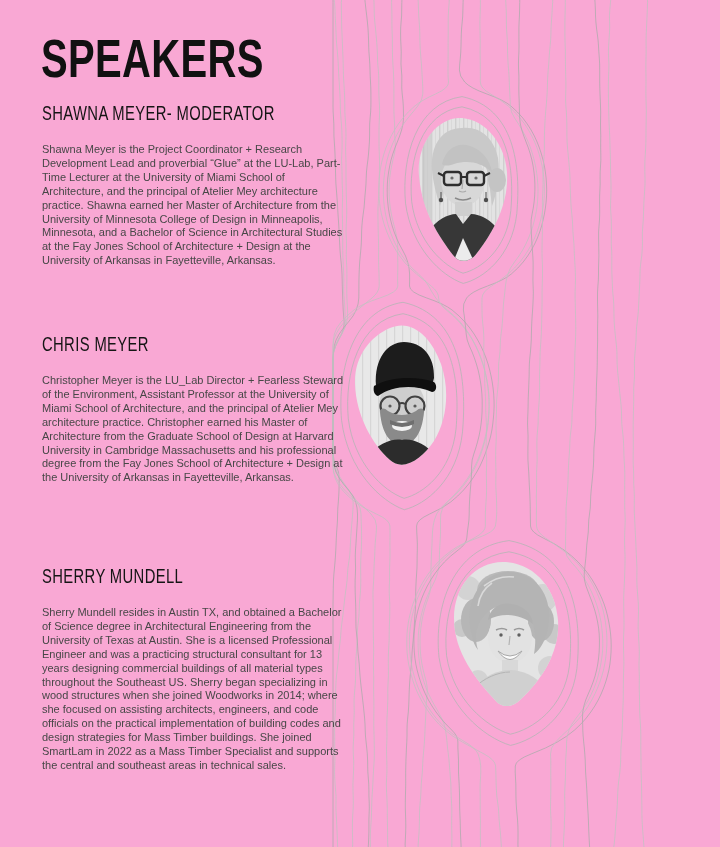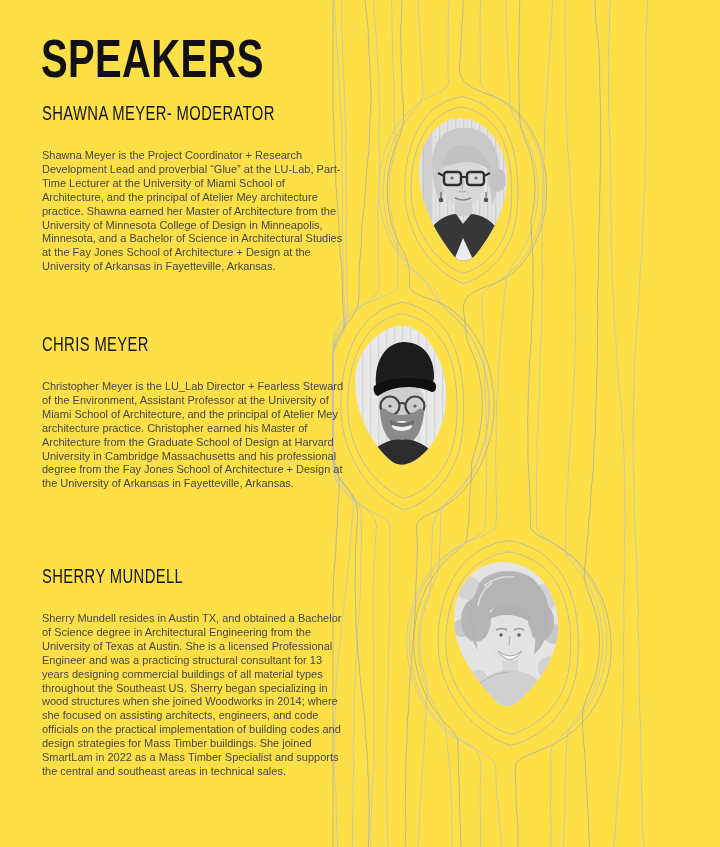--- a/index.html
+++ b/index.html
@@ -1,21 +1,21 @@
 <!DOCTYPE html>
 <html><head>
 <meta charset="utf-8">
 <title>Speakers</title>
 <style>
   html, body { margin: 0; padding: 0; background: #ffffff; }
   .page {
     position: relative;
     width: 720px;
     height: 847px;
-    background: #fde047;
+    background: #f9a8d4;
     overflow: hidden;
     font-family: "Liberation Sans", sans-serif;
   }
   .grain-svg {
     position: absolute;
     left: 0; top: 0;
     width: 720px; height: 847px;
     z-index: 1;
   }
   .portrait {
@@ -52,21 +52,21 @@
   }
   .speaker h2 {
     margin: 0;
     font-size: 20px;
     line-height: 24px;
     font-weight: 400;
     color: #151515;
     white-space: nowrap;
   }
   .speaker p {
-    margin: 24px 0 0 0;
+    margin: 18px 0 0 0;
     font-size: 11px;
     line-height: 13.9px;
     color: #474747;
     width: 304px;
   }
   #sec-shawna { top: 101px; }
   #sec-chris  { top: 332px; }
   #sec-sherry { top: 564px; }
 </style>
 </head>

